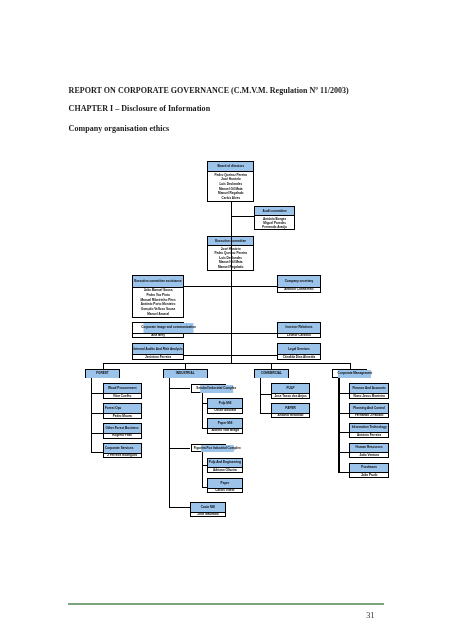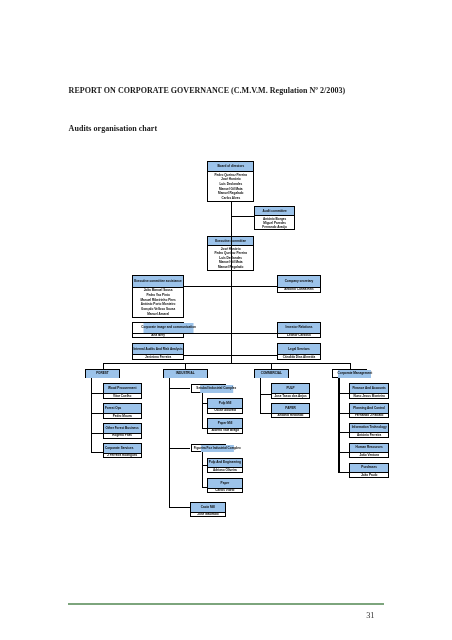--- a/index.html
+++ b/index.html
@@ -30,22 +30,23 @@
   .node .bd{box-sizing:border-box;border-top:1.1px solid #000;background:#fff;color:#0a0a0a;font-family:"Liberation Sans",sans-serif;font-size:3.1px;font-weight:bold;text-align:center;line-height:1;white-space:nowrap;display:flex;flex-direction:column;justify-content:center;padding-top:0.5px;}
   .node .bd div{line-height:1;}
   .ln{position:absolute;background:#000;}
 </style>
 </head>
 <body>
 
 <div class="page">
 
 
-  <div class="hdr h1">REPORT ON CORPORATE GOVERNANCE  (C.M.V.M.  Regulation Nº 2/2003)</div>
-  <div class="hdr h3">Audits organisation chart</div>
+  <div class="hdr h1">REPORT ON CORPORATE GOVERNANCE  (C.M.V.M.  Regulation Nº 11/2003)</div>
+  <div class="hdr h2">CHAPTER  I – Disclosure of Information</div>
+  <div class="hdr h3">Company organisation ethics</div>
 
   <div id="chart">
       <div class="node" style="left: 207.3px; top: 161.3px; width: 47px; height: 40.4px;">
         <div class="hd" style="height: 8.9px;">Board of directors</div>
         <div class="bd" style="height: 29.3px;">
           <div style="height: 4.7px; line-height: 4.7px;">Pedro Queiroz Pereira</div>
           <div style="height: 4.7px; line-height: 4.7px;">José Honório</div>
           <div style="height: 4.7px; line-height: 4.7px;">Luís Deslandes</div>
           <div style="height: 4.7px; line-height: 4.7px;">Manuel Gil Mata</div>
           <div style="height: 4.7px; line-height: 4.7px;">Manuel Regalado</div>

